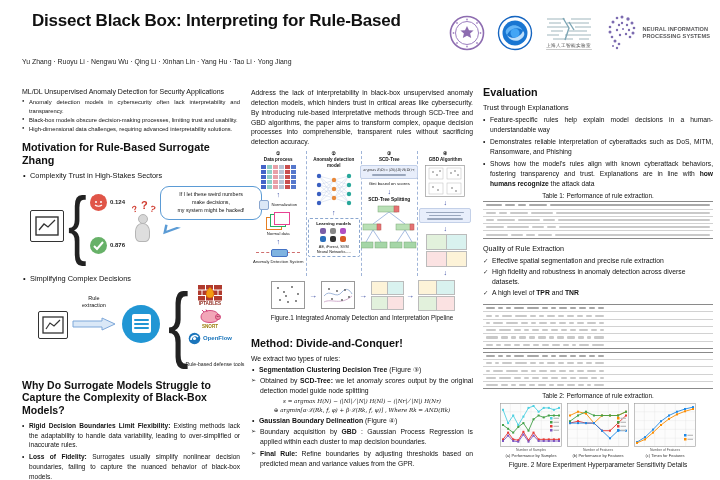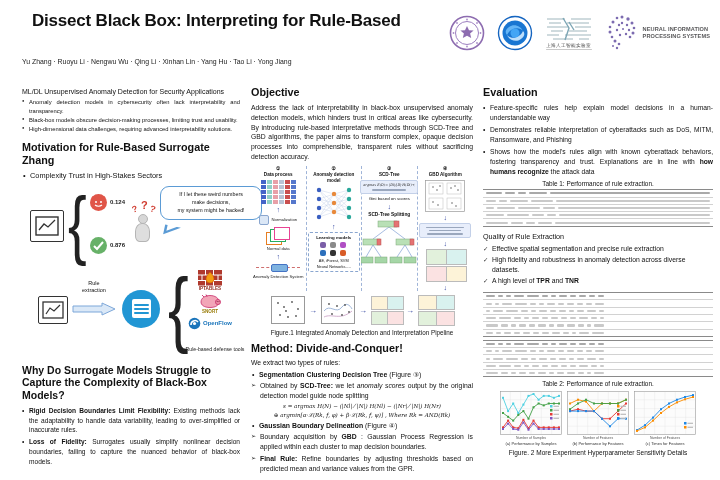--- a/index.html
+++ b/index.html
@@ -250,20 +250,21 @@
       <span class="person-body" style="left:113px;top:41px"></span>
       <div class="bubble" style="left:138px;top:4px">
         <span>If I let these weird numbers</span><br>
         <span>make decisions,</span><br>
         <span>my system might be hacked!</span>
       </div>
       <span class="bubble-tail" style="left:142px;top:44px;border-width:10px 16px 0 0;border-color:#5b9bd5 transparent transparent transparent;transform:rotate(12deg)"></span>
       <span class="bubble-tail" style="left:145px;top:43px;border-width:7px 11px 0 0;border-color:#fff transparent transparent transparent;transform:rotate(12deg)"></span>
     </div>
 
+    <div class="mid-bullet">Simplifying Complex Decisions</div>
 
     <div class="illu" id="illu2">
       <div class="box-icon" style="left:16px;top:26px;width:28px;height:26px">
         <svg width="28" height="26" viewBox="0 0 28 26">
             <rect x="4" y="5" width="20" height="16" fill="none" stroke="#333" stroke-width="1.3"></rect>
             <polyline points="7,17 11,11 15,14 21,8" fill="none" stroke="#333" stroke-width="1.2"></polyline>
           </svg>
       </div>
       <div class="arrow-label" style="left:52px;top:10px;width:40px">
         <span>Rule</span><br>
@@ -321,21 +322,20 @@
       <div class="tools-caption" style="left:150px;top:76px;width:86px">Rule-based defense tools</div>
     </div>
 
     <div class="h2" style="margin-top:6px;font-size:10.5px">Why Do Surrogate Models Struggle to Capture the Complexity of Black-Box Models?</div>
     <div class="why-b"><b>Rigid Decision Boundaries Limit Flexibility:</b><span> Existing methods lack the adaptability to handle data variability, leading to over-simplified or inaccurate rules.</span></div>
     <div class="why-b"><b>Loss of Fidelity:</b><span> Surrogates usually simplify nonlinear decision boundaries, failing to capture the nuanced behavior of black-box models.</span></div>
 
   </div>
 
   <div class="col" id="col2">
-    <div class="h2">Objective</div>
     <div class="method-p">Address the lack of interpretability in black-box unsupervised anomaly detection models, which hinders trust in critical areas like cybersecurity. By introducing rule-based interpretative methods through SCD-Tree and GBD algorithms, the paper aims to transform complex, opaque decision processes into comprehensible, transparent rules without sacrificing detection accuracy.</div>
 
     <div class="fig1">
       <div class="fig1-cols">
 
         <div class="f1col sep">
           <div class="f1head"><span class="circ-num">①</span><span>Data process</span></div>
           <div class="dgrid">
               <i></i>
               <i></i>
@@ -526,33 +526,34 @@
         <div class="tile-grid" style="grid-template-columns:repeat(2,17px)">
           <i class="tile-yellow" style="width:17px;height:13px"></i>
             <i class="tile-teal" style="width:17px;height:13px"></i>
           <i class="tile-green" style="width:17px;height:13px"></i>
             <i class="tile-pink" style="width:17px;height:13px"></i>
         </div>
       </div>
       <div class="fig-caption">Figure.1 Integrated Anomaly Detection and Interpretation Pipeline</div>
     </div>
 
-    <div class="h2" style="margin-top:6px">Method: Divide-and-Conquer!</div>
+    <div class="h2" style="margin-top:16px">Method: Divide-and-Conquer!</div>
     <div class="method-p">We extract two types of rules:</div>
     <div class="b-li"><b>Segmentation Clustering Decision Tree</b><span> (Figure ③)</span></div>
     <div class="arrow-li"><span>Obtained by </span><b>SCD-Tree:</b><span> we let </span><i>anomaly scores</i><span> output by the original detection model guide node splitting</span></div>
     <div class="mformula">s = argmax H(N) − (|Nl| ⁄ |N|) H(Nl) − (|Nr| ⁄ |N|) H(Nr)</div>
     <div class="mformula">⊕ argmin[α·ℒ(Rk, f, φ) + β·ℒ(Rk, f, ψ)] , Where Rk = AND(Rk)</div>
     <div class="b-li"><b>Gaussian Boundary Delineation</b><span> (Figure ④)</span></div>
     <div class="arrow-li"><span>Boundary acquisition by </span><b>GBD</b><span> : Gaussian Process Regression is applied within each cluster to map decision boundaries.</span></div>
     <div class="arrow-li"><b>Final Rule:</b><span> Refine boundaries by adjusting thresholds based on predicted mean and variance values from the GPR.</span></div>
   </div>
 
   <div class="col" id="col3">
     <div class="h2">Evaluation</div>
+    <div class="sub" style="font-size:7.2px">Trust through Explanations</div>
     <div class="why-b" style="font-size:6.7px">Feature-specific rules help explain model decisions in a human-understandable way</div>
     <div class="why-b" style="font-size:6.7px">Demonstrates reliable interpretation of cyberattacks such as DoS, MITM, Ransomware, and Phishing</div>
     <div class="why-b" style="font-size:6.7px"><span>Shows how the model's rules align with known cyberattack behaviors, fostering transparency and trust. Explanations are in line with </span><b>how humans recognize</b><span> the attack data</span></div>
 
     <div class="table-caption">Table 1: Performance of rule extraction.</div>
     <div class="mock-table">
         <div class="mock-row hdr">
           <span style="width: 16px;"></span>
           <span style="width: 10px;"></span>
           <span style="width: 8px;"></span>

